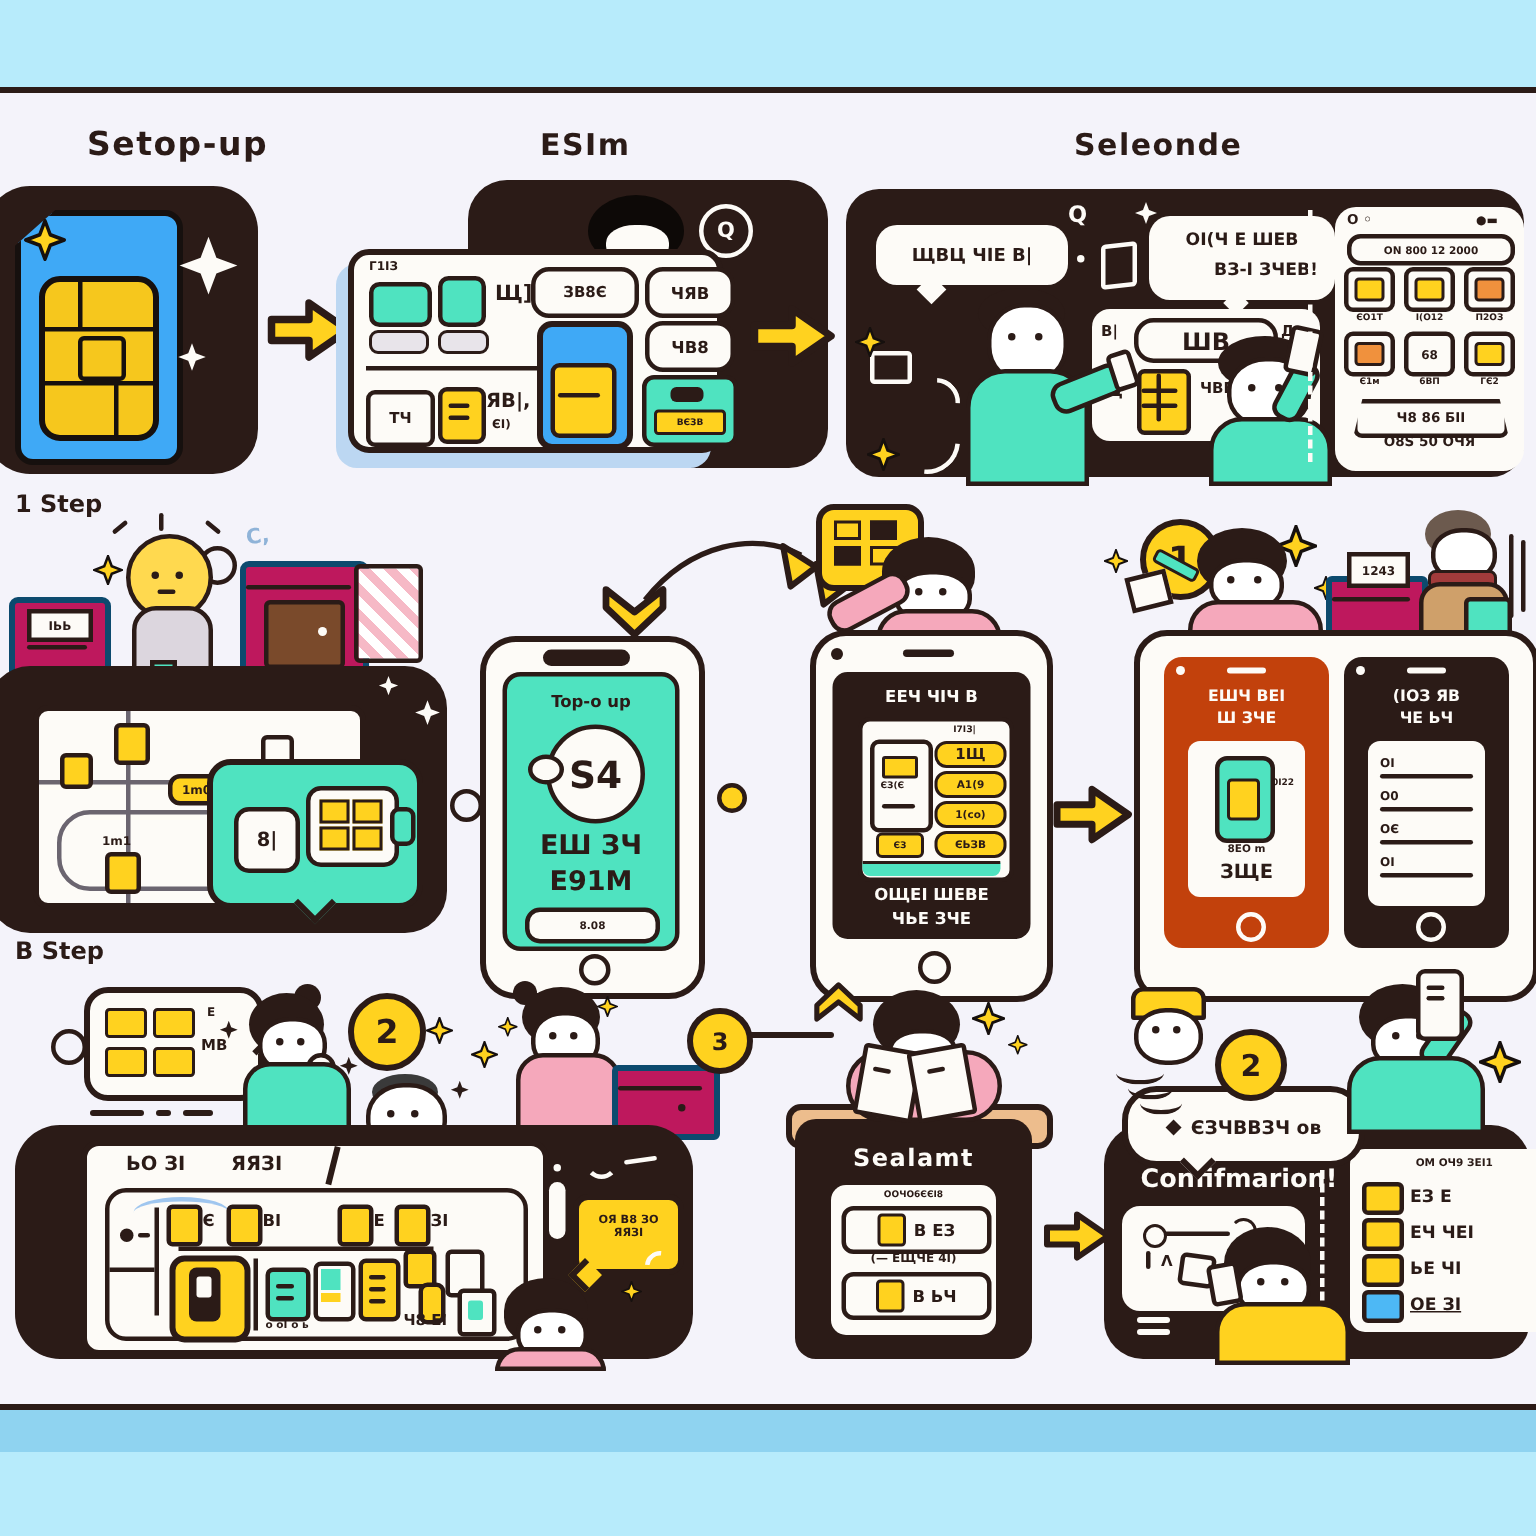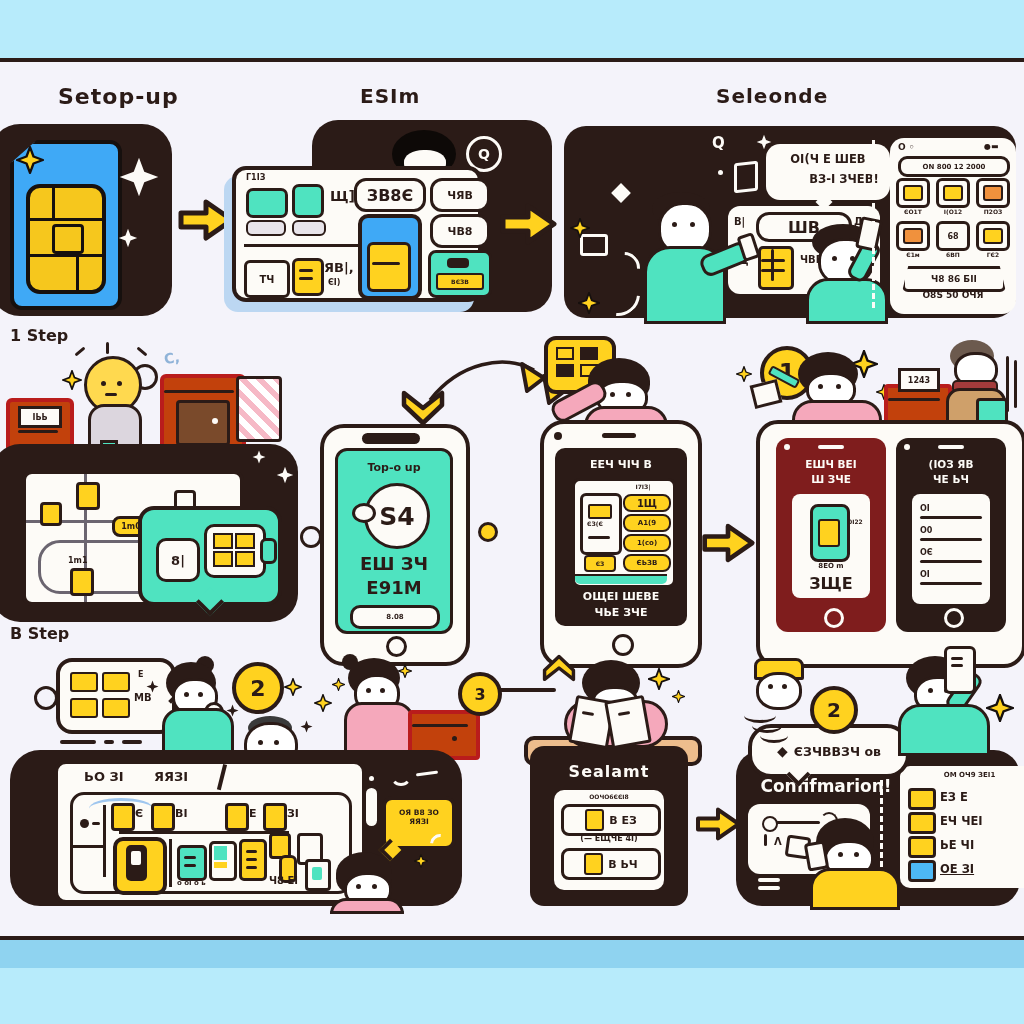--- a/index.html
+++ b/index.html
@@ -20,21 +20,21 @@
   .graypill{background:#e8e4ea;border:2.5px solid #2b1b17;border-radius:6px}
   .hair{position:absolute;background:#2b1b17;border-radius:50%}
   .face{position:absolute;background:#fff;border:3px solid #2b1b17;border-radius:46%}
   .bodyx{position:absolute;border:3px solid #2b1b17;border-radius:20px 20px 0 0}
   .home{position:absolute;border:3.5px solid #2b1b17;border-radius:50%;background:transparent}
   .whome{position:absolute;border:3px solid #fdfbf7;border-radius:50%}
   .dash{position:absolute;background:#2b1b17;border-radius:3px}
   .wdash{position:absolute;background:#fdfbf7;border-radius:3px}
   .eye{position:absolute;width:5px;height:5px;background:#2b1b17;border-radius:50%}
   .tinytxt{font-weight:700;color:#2b1b17}
-  .wood{background:#c2410c;border:4px solid #b91c1c}
+  .wood{background:#be185d;border:4px solid #0c4a6e}
 </style>
 </head>
 <body>
 
 <div id="stage">
 
   <div class="abs" style="left:0;top:0;width:1024px;height:58px;background:#b7ebfb;border-bottom:4px solid #2b1b17"></div>
   <div class="abs" style="left:0;top:936px;width:1024px;height:4px;background:#2b1b17"></div>
   <div class="abs" style="left:0;top:940px;width:1024px;height:28px;background:#8fd3f0"></div>
   <div class="abs" style="left:0;top:968px;width:1024px;height:56px;background:#b7ebfb"></div>
@@ -81,38 +81,39 @@
     <div class="abs graypill" style="left:56px;top:50px;width:30px;height:12px"></div>
     <div class="abs" style="left:8px;top:74px;width:148px;height:3px;background:#2b1b17"></div>
     <div class="abs b3 r50" style="left:154px;top:68px;width:12px;height:12px;background:#fdfbf7"></div>
     <div class="abs card b3 ctr txt" style="left:8px;top:90px;width:40px;height:32px;border-radius:6px;font-size:10px">ТЧ</div>
     <div class="abs ybox b3" style="left:56px;top:88px;width:26px;height:32px;border-radius:6px">
       <div class="dash" style="left:4px;top:8px;width:14px;height:3px"></div>
       <div class="dash" style="left:4px;top:16px;width:14px;height:3px"></div>
     </div>
     <div class="abs txt" style="left:88px;top:90px;font-size:13px">ЯВ|,</div>
     <div class="abs tinytxt" style="left:92px;top:108px;font-size:8px">ЄІ)</div>
-    <div class="abs card b3 ctr txt" style="left:118px;top:8px;width:66px;height:28px;border-radius:12px;font-size:16px">ЗВ8Є</div>
+    <div class="abs card b3 ctr txt" style="left:118px;top:8px;width:66px;height:28px;border-radius:12px;font-size:10px">ЗВ8Є</div>
     <div class="abs" style="left:122px;top:44px;width:56px;height:78px;border:4px solid #2b1b17;border-radius:10px;background:#3fa9f6">
       <div class="abs ybox" style="left:5px;top:24px;width:38px;height:44px;border:3px solid #2b1b17;border-radius:6px"></div>
       <div class="dash" style="left:10px;top:44px;width:28px;height:3px"></div>
     </div>
     <div class="abs card b3 ctr txt" style="left:194px;top:8px;width:54px;height:28px;border-radius:12px;font-size:11px">ЧЯВ</div>
     <div class="abs card b3 ctr txt" style="left:194px;top:44px;width:54px;height:28px;border-radius:12px;font-size:11px">ЧВ8</div>
     <div class="abs tbox b3" style="left:192px;top:80px;width:58px;height:42px;border-radius:8px">
       <div class="abs" style="left:16px;top:5px;width:22px;height:10px;background:#2b1b17;border-radius:4px"></div>
       <div class="abs ybox ctr tinytxt" style="left:5px;top:20px;width:44px;height:13px;border:2px solid #2b1b17;border-radius:3px;font-size:6px">ВЄЗВ</div>
     </div>
   </div>
 
   <svg class="abs" style="left:498px;top:200px" width="60" height="48" viewBox="0 0 60 48">
       <path d="M5 17 h25 v-11 l26 18 -26 18 v-11 H5 z" fill="#ffd21f" stroke="#2b1b17" stroke-width="5" stroke-linejoin="round"></path>
     </svg>
 
   <div class="panel" style="left:564px;top:126px;width:452px;height:192px;border-radius:22px"></div>
+  <div class="abs card ctr txt" style="left:584px;top:150px;width:128px;height:40px;border-radius:14px;font-size:12px">ЩВЦ ЧІЕ В|</div>
   <div class="abs" style="left:614px;top:186px;width:14px;height:14px;background:#fdfbf7;transform:rotate(45deg)"></div>
   <div class="abs wtxt" style="left:712px;top:134px;font-size:15px">Q</div>
   <div class="wdash" style="left:718px;top:170px;width:5px;height:5px;border-radius:50%"></div>
   <div class="abs" style="left:734px;top:162px;width:18px;height:24px;border:3px solid #fdfbf7;border-radius:3px;transform:skewY(-6deg)"></div>
   <svg class="abs" style="left:756px;top:134px" width="16" height="16" viewBox="0 0 24 24">
       <path d="M12 1 15 9 23 12 15 15 12 23 9 15 1 12 9 9z" fill="#fdfbf7"></path>
     </svg>
   <div class="abs card" style="left:766px;top:144px;width:124px;height:56px;border-radius:14px">
     <div class="abs txt ctr" style="left:0;top:8px;width:124px;font-size:11.5px">ОІ(Ч Е ШЕВ</div>
     <div class="abs txt ctr" style="left:16px;top:28px;width:124px;font-size:11.5px">ВЗ-І ЗЧЕВ!</div>
@@ -355,32 +356,32 @@
   <div class="abs card b3 ctr tinytxt" style="left:898px;top:368px;width:36px;height:18px;font-size:8px">1243</div>
   <div class="abs" style="left:950px;top:340px;width:44px;height:32px;background:#6c5a4e;border-radius:50%"></div>
   <div class="face" style="left:954px;top:352px;width:38px;height:30px"></div>
   <div class="abs" style="left:952px;top:380px;width:42px;height:10px;background:#a33b3b;border:2.5px solid #2b1b17;border-radius:5px"></div>
   <div class="bodyx" style="left:946px;top:388px;width:54px;height:48px;background:#cfa06a;border-radius:14px 14px 0 0"></div>
   <div class="abs tbox b3" style="left:976px;top:398px;width:26px;height:32px;border-radius:4px"></div>
   <div class="dash" style="left:1006px;top:356px;width:3px;height:56px"></div>
   <div class="dash" style="left:1014px;top:360px;width:3px;height:48px"></div>
 
   <div class="card b4" style="left:756px;top:420px;width:262px;height:240px;border-radius:22px">
-    <div class="abs" style="left:16px;top:14px;width:110px;height:194px;background:#7f1d1d;border-radius:12px">
+    <div class="abs" style="left:16px;top:14px;width:110px;height:194px;background:#c2410c;border-radius:12px">
       <div class="wdash" style="left:8px;top:6px;width:6px;height:6px;border-radius:50%"></div>
       <div class="wdash" style="left:42px;top:7px;width:26px;height:4px"></div>
       <div class="abs ctr wtxt" style="left:0;top:20px;width:110px;font-size:10.5px">ЕШЧ ВЕІ</div>
       <div class="abs ctr wtxt" style="left:0;top:35px;width:110px;font-size:10.5px">Ш ЗЧЕ</div>
       <div class="abs card" style="left:16px;top:56px;width:78px;height:104px;border-radius:8px">
         <div class="abs tbox b3" style="left:18px;top:10px;width:34px;height:52px;border-radius:8px">
           <div class="ybox abs" style="left:5px;top:12px;width:18px;height:24px;border:2.5px solid #2b1b17;border-radius:3px"></div>
         </div>
         <div class="abs tinytxt" style="left:56px;top:24px;font-size:6px">0І22</div>
         <div class="abs ctr tinytxt" style="left:0;top:68px;width:78px;font-size:7px">8EO m</div>
-        <div class="abs ctr txt" style="left:0;top:80px;width:78px;font-size:16px">ЗЩЕ</div>
+        <div class="abs ctr txt" style="left:0;top:80px;width:78px;font-size:13px">ЗЩЕ</div>
       </div>
       <div class="whome" style="left:48px;top:170px;width:14px;height:14px"></div>
     </div>
     <div class="abs" style="left:136px;top:14px;width:110px;height:194px;background:#2b1b17;border-radius:12px">
       <div class="wdash" style="left:8px;top:6px;width:6px;height:6px;border-radius:50%"></div>
       <div class="wdash" style="left:42px;top:7px;width:26px;height:4px"></div>
       <div class="abs ctr wtxt" style="left:0;top:20px;width:110px;font-size:10.5px">(ІОЗ ЯВ</div>
       <div class="abs ctr wtxt" style="left:0;top:35px;width:110px;font-size:10.5px">ЧЕ ЬЧ</div>
       <div class="abs card" style="left:16px;top:56px;width:78px;height:110px;border-radius:8px">
         <div class="abs tinytxt" style="left:8px;top:10px;font-size:8px">ОІ</div>

